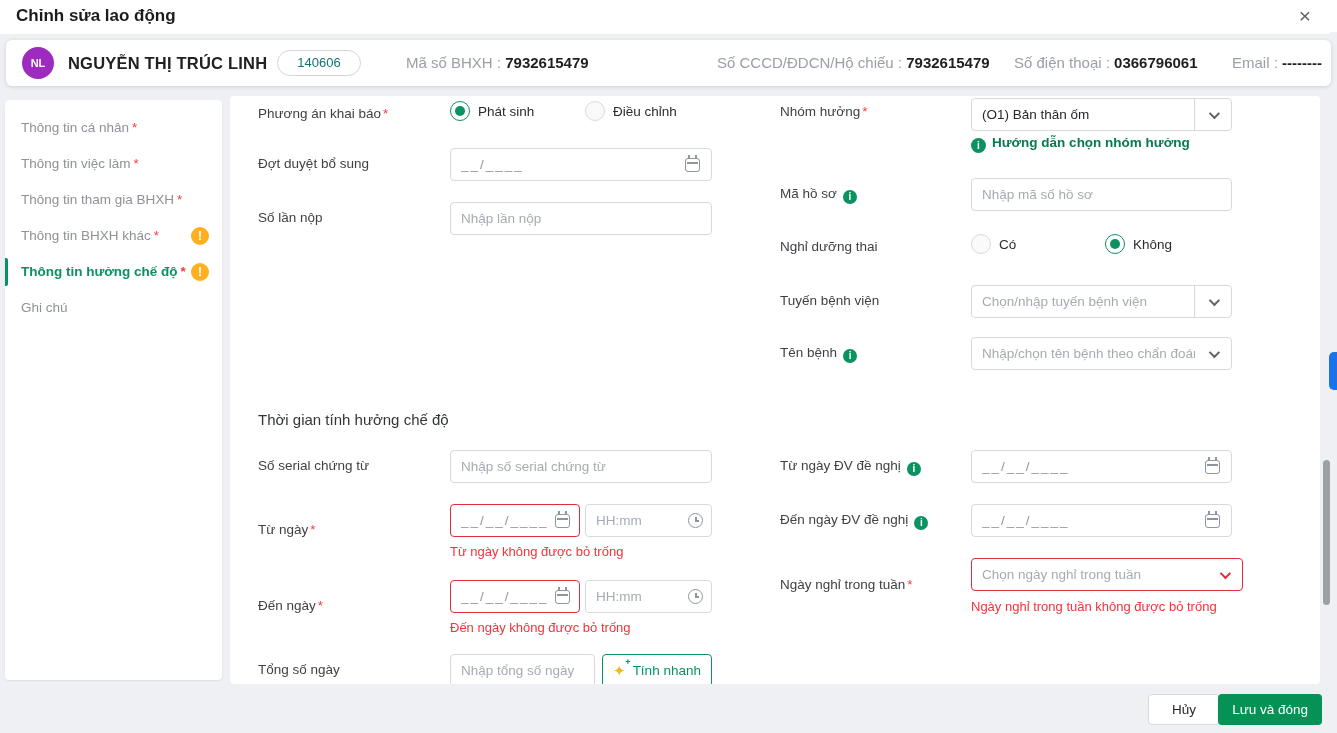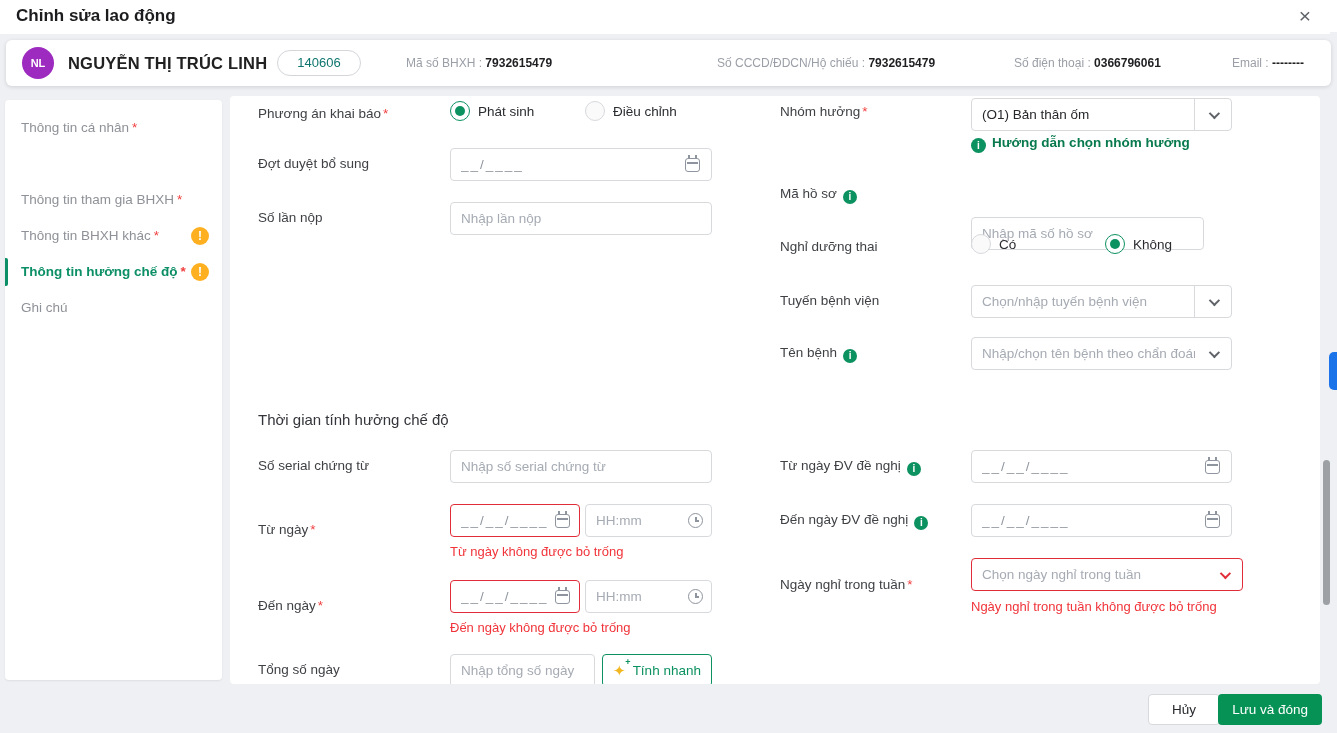--- a/index.html
+++ b/index.html
@@ -10,21 +10,21 @@
   
   .titlebar { position:absolute; left:0; top:0; width:1330px; height:34px; background:#ffffff; z-index:5; }
   .modal-title { position:absolute; left:16px; top:6px; font-size:17px; font-weight:bold; color:#1c1c1e; }
   .close-btn { position:absolute; right:13px; top:4px; width:24px; height:24px; font-size:21px; color:#5f6368; text-align:center; line-height:24px; cursor:pointer; }
 
   
   .employee-card { position:absolute; left:6px; top:40px; width:1325px; height:46px; background:#fff; border-radius:6px; box-shadow:0 1px 4px rgba(20,20,40,.14); z-index:4; }
   .avatar { position:absolute; left:16px; top:7px; width:32px; height:32px; border-radius:50%; background:#9d2bbf; color:#fff; font-size:11px; font-weight:bold; text-align:center; line-height:32px; }
   .emp-name { position:absolute; left:62px; top:0; height:46px; line-height:46px; font-size:16.5px; font-weight:bold; color:#212121; letter-spacing:.2px; }
   .emp-badge { position:absolute; left:271px; top:10px; min-width:84px; height:26px; border:1px solid #d4d6da; border-radius:14px; font-size:13px; color:#0f766e; text-align:center; line-height:24px; padding:0 14px; }
-  .emp-field { position:absolute; top:0; height:46px; line-height:46px; font-size:12px; white-space:nowrap; }
+  .emp-field { position:absolute; top:0; height:46px; line-height:46px; font-size:15px; white-space:nowrap; }
   .emp-field .fl { color:#9a9ea6; }
   .emp-field .fv { color:#1f1f22; font-weight:bold; }
   .emp-field.f0 { left:400px; } .emp-field.f1 { left:711px; } .emp-field.f2 { left:1008px; } .emp-field.f3 { left:1226px; }
 
   
   .sidebar-card { position:absolute; left:5px; top:100px; width:217px; height:580px; background:#fff; border-radius:4px; box-shadow:0 1px 2px rgba(20,20,40,.08); }
   .side-item { position:absolute; left:0; width:217px; height:30px; line-height:30px; font-size:13.5px; color:#8e9197; cursor:pointer; }
   .side-item .si-label { position:absolute; left:16px; }
   .side-item .req { color:#f03e3e; margin-left:3px; }
   .side-item.active { color:#0c8f66; font-weight:bold; }
@@ -103,20 +103,23 @@
   <div class="emp-field f0"><span class="fl">Mã số BHXH : </span><span class="fv">7932615479</span></div>
   <div class="emp-field f1"><span class="fl">Số CCCD/ĐDCN/Hộ chiếu : </span><span class="fv">7932615479</span></div>
   <div class="emp-field f2"><span class="fl">Số điện thoại : </span><span class="fv">0366796061</span></div>
   <div class="emp-field f3"><span class="fl">Email : </span><span class="fv">--------</span></div>
 </div>
 
 <div class="sidebar-card">
   <div class="side-item" style="top:13px">
       <span class="si-label"><span>Thông tin cá nhân</span><span class="req">*</span></span>
     </div>
+  <div class="side-item" style="top:49px">
+      <span class="si-label"><span>Thông tin việc làm</span><span class="req">*</span></span>
+    </div>
   <div class="side-item" style="top:85px">
       <span class="si-label"><span>Thông tin tham gia BHXH</span><span class="req">*</span></span>
     </div>
   <div class="side-item" style="top:121px">
       <span class="si-label"><span>Thông tin BHXH khác</span><span class="req">*</span></span>
       <span class="warn-icon">!</span>
     </div>
   <div class="side-item active" style="top:157px">
       <span class="si-label"><span>Thông tin hưởng chế độ</span><span class="req">*</span></span>
       <span class="warn-icon">!</span>
@@ -151,21 +154,21 @@
   <div class="ctrl selectbox" style="left:741px; top:2px; width:261px">
     <span class="val">(O1) Bản thân ốm</span>
     <span class="sep"></span>
     <span class="chev-zone">
         <span class="chevron"></span>
       </span>
   </div>
   <div class="guide-link" style="left:741px; top:39px"><span class="info-icon">i</span><span>Hướng dẫn chọn nhóm hưởng</span></div>
 
   <div class="flabel" style="left:550px; top:90px"><span>Mã hồ sơ</span><span class="info-icon">i</span></div>
-  <input class="ctrl" style="left: 741px; top: 82px; width: 233px; margin-top: 39px;" placeholder="Nhập mã số hồ sơ">
+  <input class="ctrl" style="left: 741px; top: 82px; width: 261px;" placeholder="Nhập mã số hồ sơ">
 
   <div class="flabel" style="left:550px; top:143px">Nghỉ dưỡng thai</div>
   <div class="radio" style="left:741px; top:138px">
       <span class="circle"></span>
       <span class="rlabel">Có</span>
     </div>
   <div class="radio sel" style="left:875px; top:138px">
       <span class="circle"></span>
       <span class="rlabel">Không</span>
     </div>

